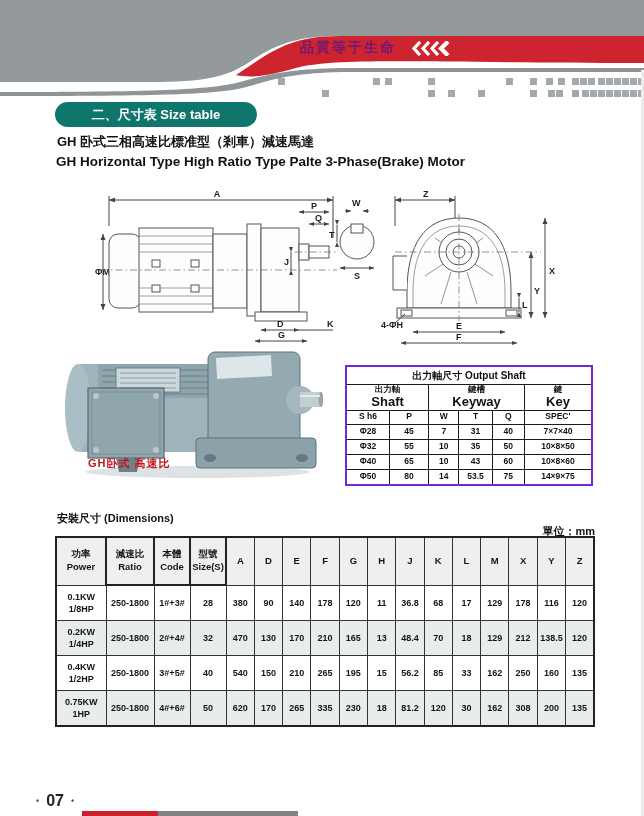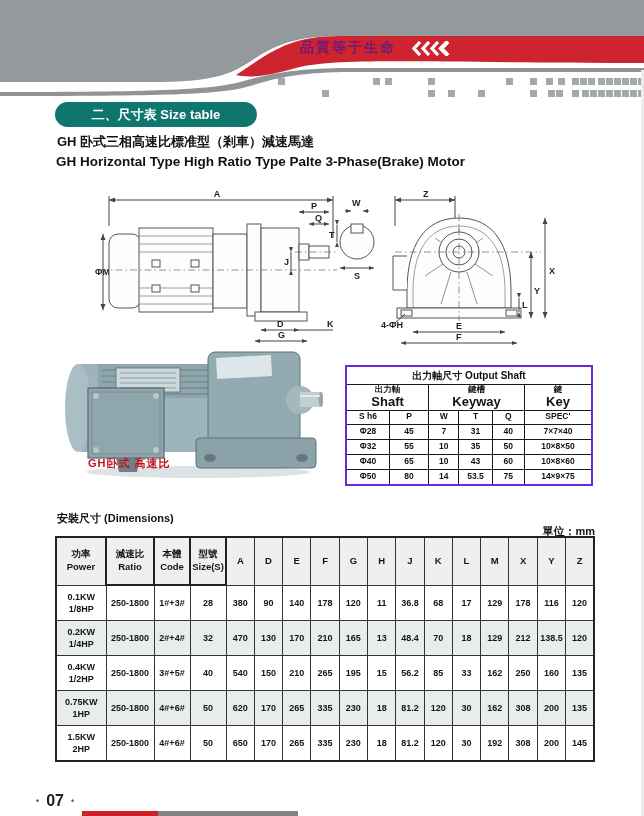--- a/index.html
+++ b/index.html
@@ -440,39 +440,20 @@
             <td>230</td>
             <td>18</td>
             <td>81.2</td>
             <td>120</td>
             <td>30</td>
             <td>162</td>
             <td>308</td>
             <td>200</td>
             <td>135</td>
           </tr>
-          <tr>
-            <td>1.5KW<br>2HP</td>
-            <td>250-1800</td>
-            <td>4#+6#</td>
-            <td>50</td>
-            <td>650</td>
-            <td>170</td>
-            <td>265</td>
-            <td>335</td>
-            <td>230</td>
-            <td>18</td>
-            <td>81.2</td>
-            <td>120</td>
-            <td>30</td>
-            <td>192</td>
-            <td>308</td>
-            <td>200</td>
-            <td>145</td>
-          </tr>
         </tbody>
     </table>
   </div>
 
   <div class="footer-page">
     <span class="dot">•</span>
     <span>07</span>
     <span class="dot">•</span>
   </div>
   <div class="footer-bar-red"></div>

